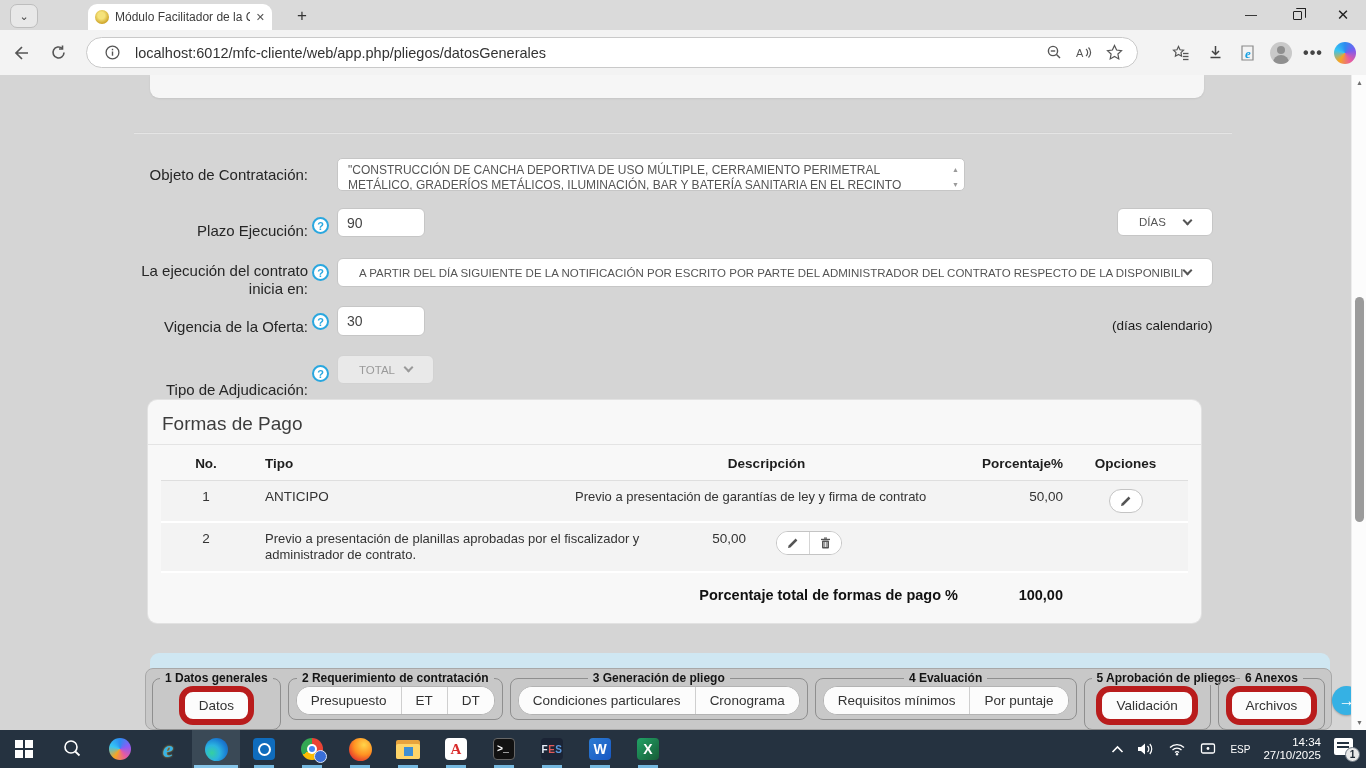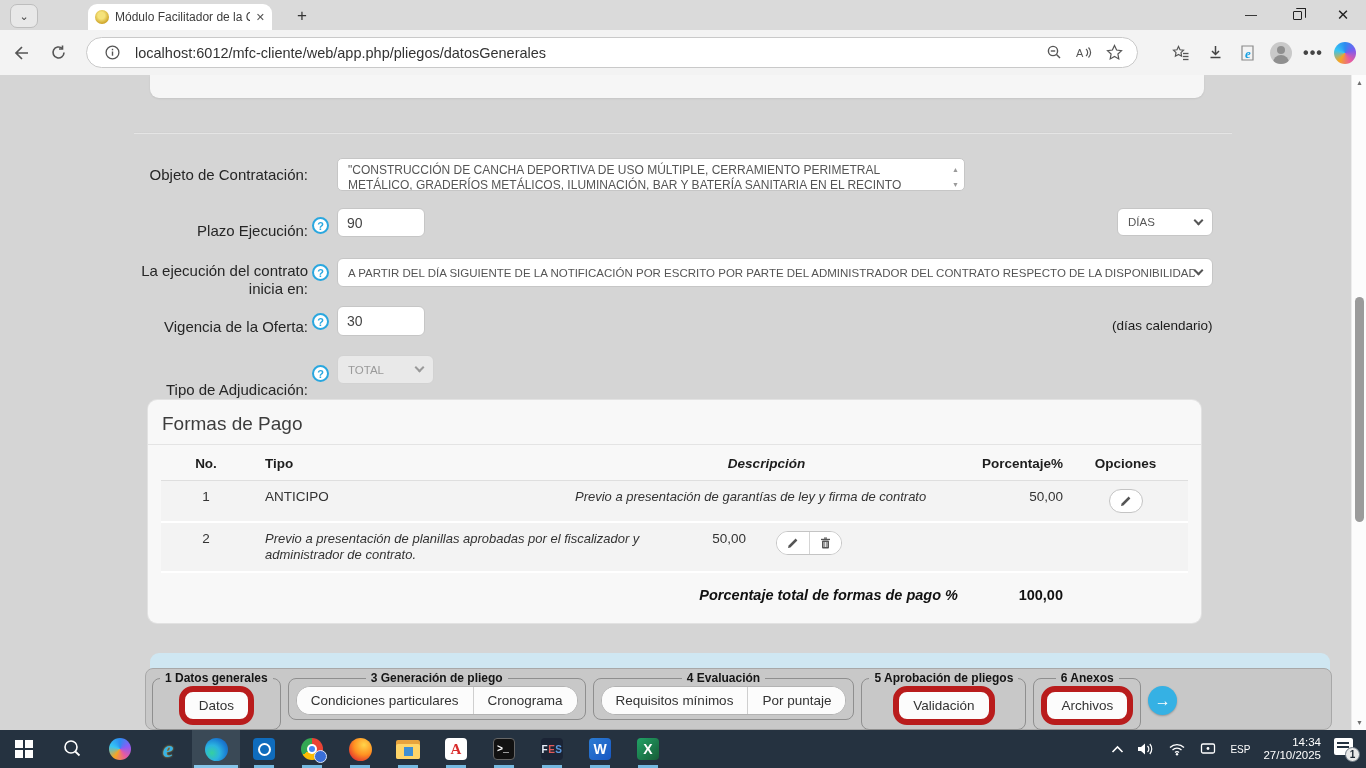--- a/index.html
+++ b/index.html
@@ -35,36 +35,36 @@
   .content { position:absolute; top:75px; left:0; width:1366px; height:655px; background:#d5d5d5; overflow:hidden; }
   .partial-panel { position:absolute; left:150px; top:0; width:1054px; height:23px; background:#f6f6f6; border-radius:0 0 9px 9px; box-shadow:0 1px 2px rgba(0,0,0,.08); }
   .divider { position:absolute; left:134px; top:57px; width:1098px; height:2px; background:linear-gradient(#c8c8c8,#efefef); }
 
   .flabel { position:absolute; left:130px; width:178px; text-align:right; font-size:15px; color:#262626; line-height:18px; }
   .help { position:absolute; width:17px; height:17px; border-radius:50%; border:2px solid #2aa7df; color:#2aa7df; font-size:11px; font-weight:bold; display:flex; align-items:center; justify-content:center; background:#fff; }
   .tbox { position:absolute; background:#fff; border:1px solid #c6c6c6; border-radius:6px; font-size:14px; color:#444; padding:0 9px; }
   input.tbox { outline:none; }
   .fake-textarea { position:absolute; left:337px; top:83px; width:628px; height:33px; background:#fff; border:1px solid #c6c6c6; border-radius:5px; padding:4px 18px 0 10px; font-size:12px; line-height:15px; color:#555; overflow:hidden; }
   .ta-scroll { position:absolute; right:3px; top:3px; bottom:3px; width:11px; display:flex; flex-direction:column; justify-content:space-between; align-items:center; color:#9a9a9a; font-size:7px; }
-  .selbox { position:absolute; background:#fff; border:1px solid #c6c6c6; border-radius:6px; display:flex; align-items:center; padding:0 10px; color:#555; }
+  .selbox { position:absolute; background:#fff; border:1px solid #c6c6c6; border-radius:6px; display:flex; align-items:center; padding:0 21px; color:#555; }
   .selbox .chev { margin-left:auto; width:7px; height:7px; border-right:2px solid #555; border-bottom:2px solid #555; transform:rotate(45deg); margin-top:-4px; flex:none; }
   .selbox.disabled { background:#e9e9e9; color:#9a9a9a; border-color:#d2d2d2; }
   .selbox.disabled .chev { border-color:#9a9a9a; }
   .sel-text { white-space:nowrap; overflow:hidden; }
   .hint { position:absolute; font-size:13.5px; color:#1c1c1c; }
 
   
   .fp-panel { position:absolute; left:148px; top:325px; width:1053px; height:223px; background:#f8f8f8; border-radius:9px; box-shadow:0 0 0 1px #e2e2e2; }
   .fp-title { font-size:19px; color:#3d3d3d; padding:13px 14px 9px; border-bottom:1px solid #e4e4e4; }
   .fp-table { padding:0 13px; }
   .frow { display:flex; align-items:flex-start; }
   .fhead { padding:11px 0 9px; font-weight:bold; font-size:13.5px; color:#1d1d1d; border-bottom:1px solid #dedede; align-items:center; }
   .c-no { width:90px; text-align:center; flex:none; }
   .c-tipo { width:310px; padding-left:14px; flex:none; }
-  .c-desc { flex:1; padding-left:14px;font-style:italic; }
+  .c-desc { flex:1; padding-left:14px; }
   .c-pct { width:105px; text-align:right; flex:none; }
   .c-opts { width:125px; text-align:center; flex:none; }
   .fhead .c-desc { text-align:center; }
   .drow { background:#f3f3f3; border-bottom:2px solid #fff; padding:8px 0; font-size:13.5px; color:#333; }
   .drow .c-desc { font-size:13px; line-height:16px; }
   .icon-btn { display:inline-flex; align-items:center; justify-content:center; background:#fff; border:1px solid #c4c4c4; border-radius:14px; padding:5px 10px; cursor:pointer; }
   .btn-pair { display:inline-flex; background:#fff; border:1px solid #c4c4c4; border-radius:14px; overflow:hidden; }
   .btn-pair .icon-btn { border:none; border-radius:0; }
   .btn-pair .icon-btn + .icon-btn { border-left:1px solid #d5d5d5; }
   .trow { padding:14px 0 10px; font-size:14.5px; font-weight:bold; color:#111; }
@@ -288,20 +288,30 @@
 
     <div class="blue-strip"></div>
     <div class="nav-panel">
       <fieldset>
         <legend>1 Datos generales</legend>
         <div class="btnrow">
             <button class="wbtn">Datos</button>
           </div>
       </fieldset>
       <fieldset>
+        <legend>2 Requerimiento de contratación</legend>
+        <div class="btnrow">
+            <span class="btn-group">
+          <button class="wbtn">Presupuesto</button>
+          <button class="wbtn">ET</button>
+          <button class="wbtn">DT</button>
+        </span>
+          </div>
+      </fieldset>
+      <fieldset>
         <legend>3 Generación de pliego</legend>
         <div class="btnrow">
             <span class="btn-group">
           <button class="wbtn">Condiciones particulares</button>
           <button class="wbtn">Cronograma</button>
         </span>
           </div>
       </fieldset>
       <fieldset>
         <legend>4 Evaluación</legend>

